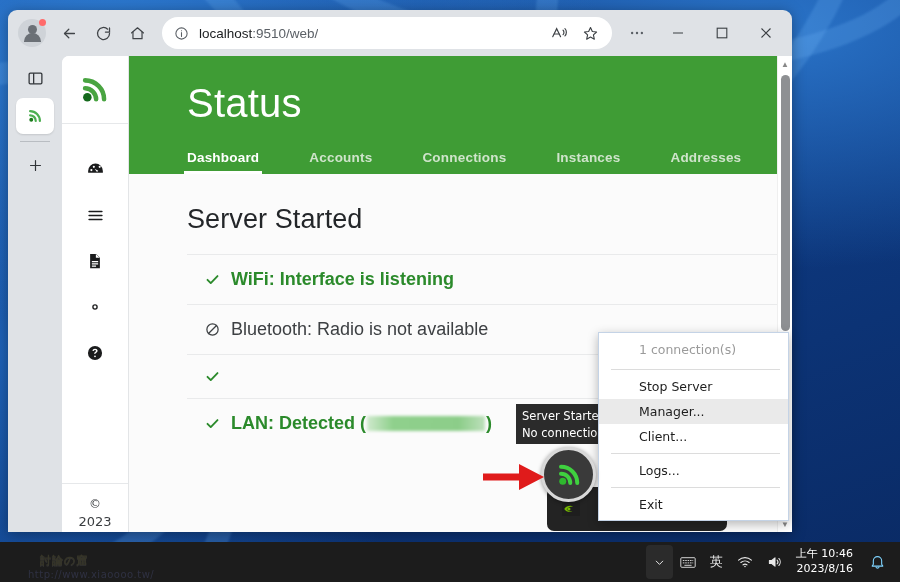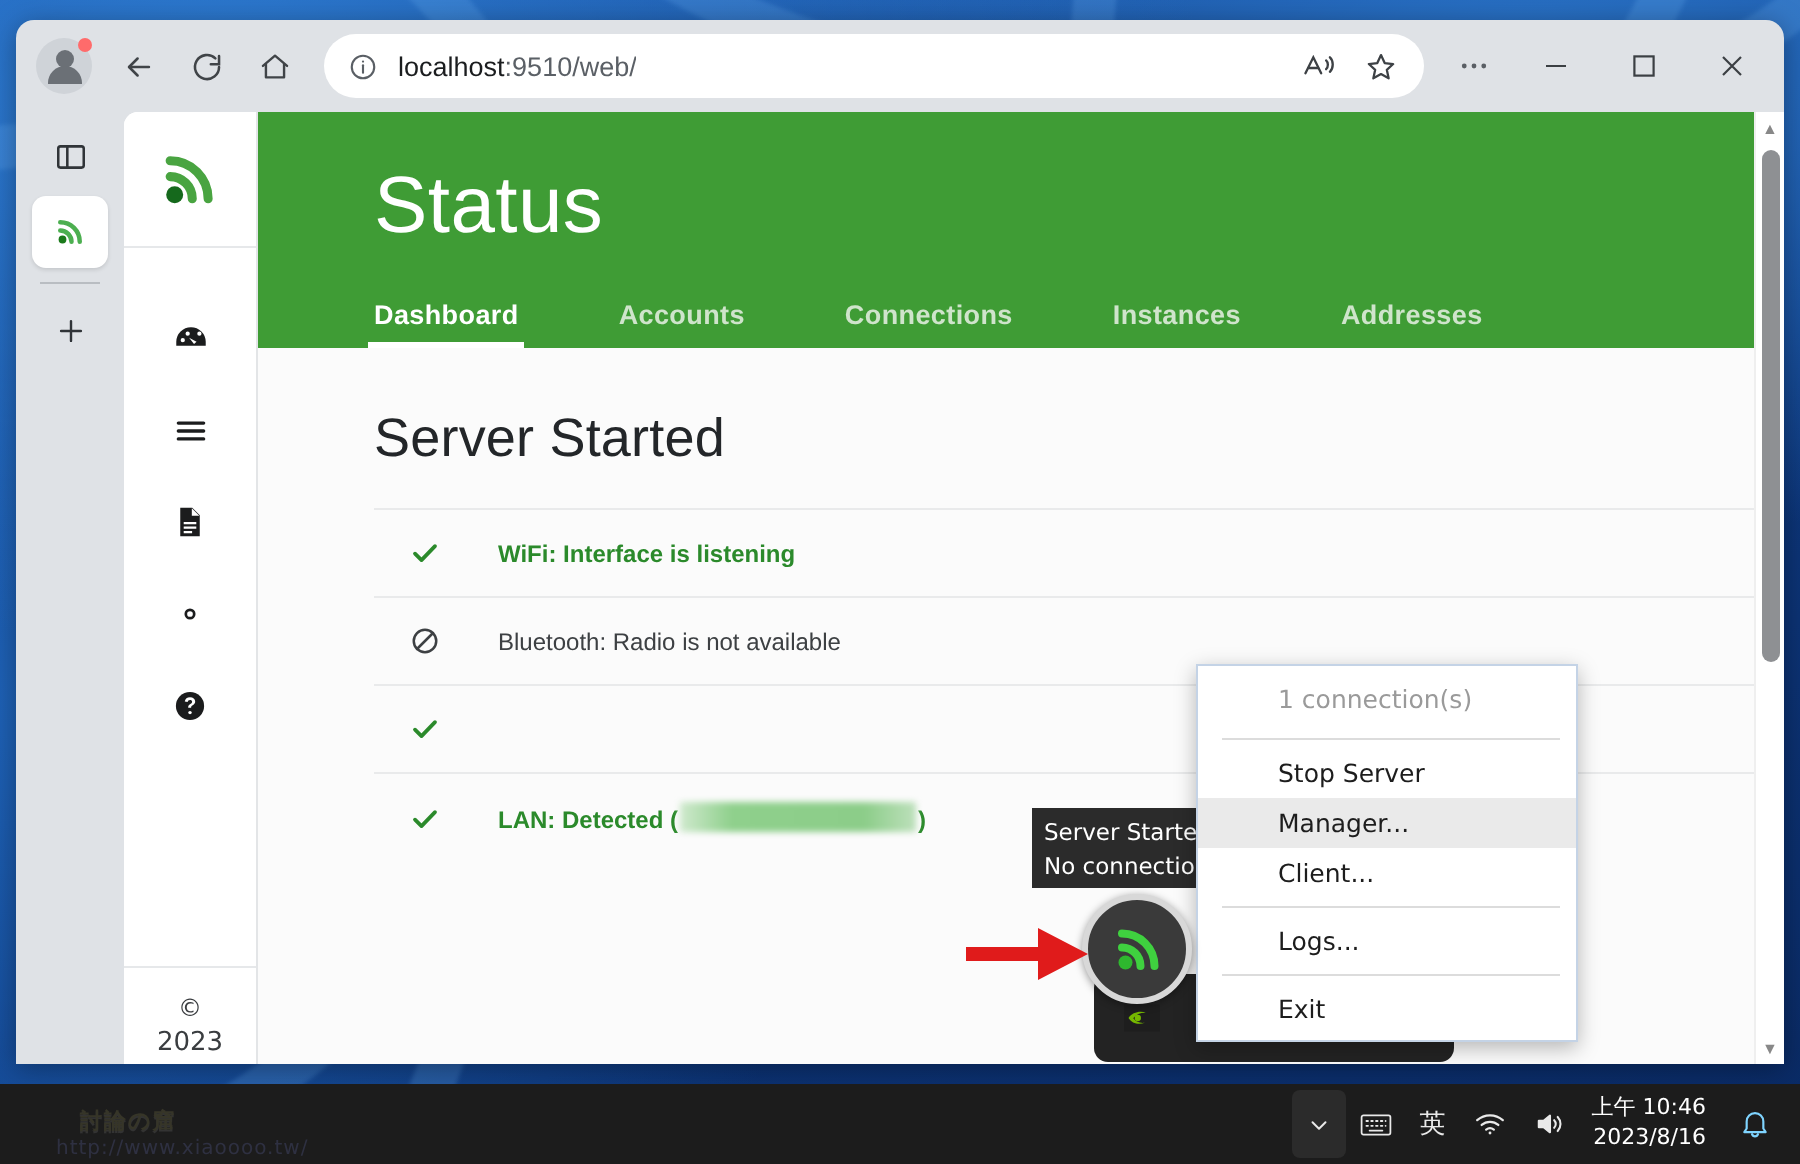--- a/index.html
+++ b/index.html
@@ -29,21 +29,21 @@
   .sw1 { width: 560px; height: 700px; left: -260px; top: -90px; transform: rotate(18deg); }
   .sw2 { width: 420px; height: 620px; left: -170px; top: 60px; transform: rotate(-8deg);
          border-color: rgba(150,210,255,0.14); }
   .sw3 { width: 700px; height: 300px; left: 240px; top: -230px; transform: rotate(6deg);
          border-color: rgba(140,200,255,0.13); }
   .sw4 { width: 300px; height: 520px; left: 560px; top: -330px; transform: rotate(25deg);
          border-color: rgba(120,190,255,0.10); }
 
   
   #browser {
-    position: absolute; left: 8px; top: 10px; width: 884px; height: 522px;
+    position: absolute; left: 8px; top: 10px; width: 784px; height: 522px;
     background: #dfe2e6;
     border-radius: 9px 9px 0 0;
     box-shadow: 0 2px 14px rgba(0,0,0,.35);
     overflow: hidden;
   }
 
   
   #toolbar {
     height: 46px; display: flex; align-items: center; padding: 0 4px 0 10px;
     position: relative;
@@ -141,22 +141,22 @@
     content: ""; position: absolute; left: -3px; right: -3px; bottom: 0;
     height: 3px; background: #fff;
   }
 
   #content { flex: 1; background: #fbfbfb; padding: 30px 0 0 58px; overflow: hidden; }
   #content h2 {
     font-size: 27px; font-weight: 400; color: #232629; letter-spacing: .1px;
     margin-bottom: 19px; font-family: "Liberation Sans", sans-serif;
   }
   .srow {
-    display: flex; align-items: center; gap: 28px;
-    border-top: 1px solid #e9eaeb; padding: 14px 0 14px 16px; font-size: 12px;
+    display: flex; align-items: center; gap: 10px;
+    border-top: 1px solid #e9eaeb; padding: 14px 0 14px 16px; font-size: 18px;
   }
   .srow .mark { width: 18px; display: flex; justify-content: center; flex: none; }
   .srow.ok { color: #2b8a2b; font-weight: bold; }
   .srow.na { color: #3d4043; font-weight: normal; }
   .redact {
     display: inline-block; width: 118px; height: 15px; vertical-align: -2px;
     background: linear-gradient(90deg,#cfe9cd,#8fd08c 22%,#8ccd89 78%,#bde0bb);
     filter: blur(1.6px); border-radius: 1px; margin: 0 1px;
   }
 

